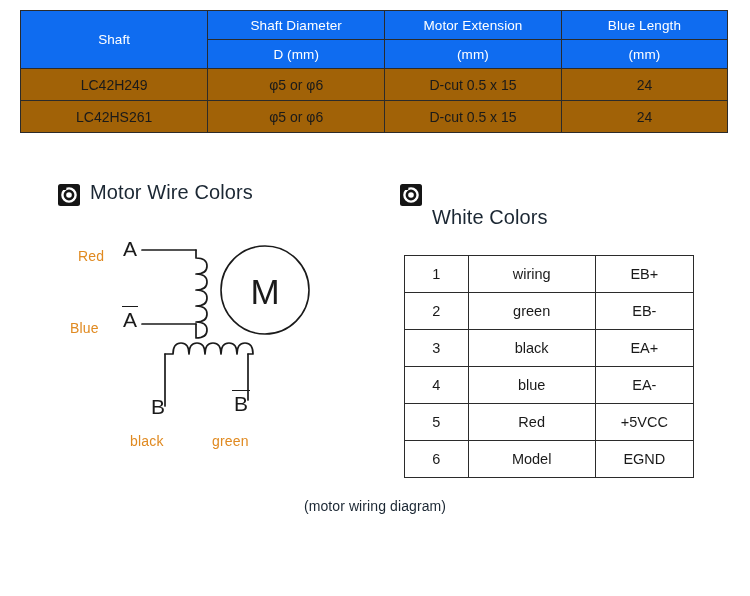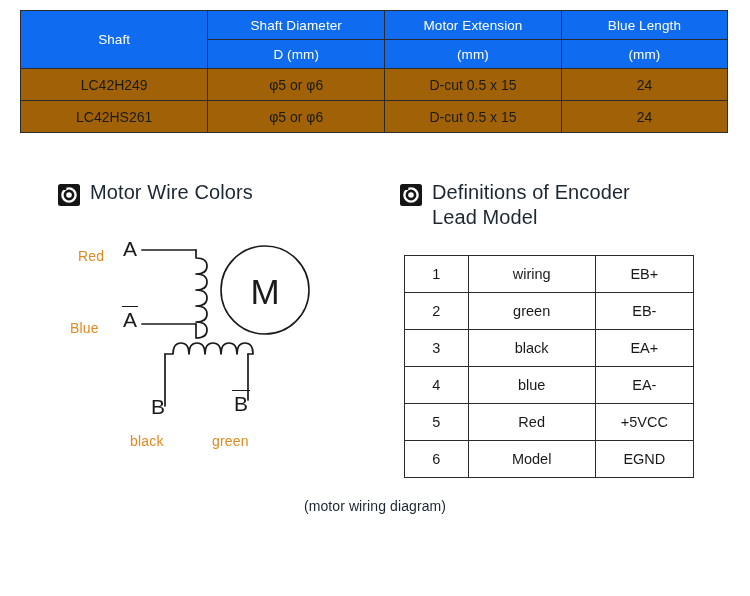--- a/index.html
+++ b/index.html
@@ -66,20 +66,21 @@
     width: 22px;
     height: 22px;
     margin-top: 4px;
   }
   .section-title {
     font-size: 20px;
     line-height: 25px;
     color: #1b2733;
     font-weight: 500;
     letter-spacing: .1px;
+    text-align: right;
   }
   #head-motor  { left: 58px; top: 180px; width: 300px; }
   #head-encoder{ left: 400px; top: 180px; width: 300px; }
 
   
   #motor-diagram {
     position: absolute;
     left: 60px;
     top: 228px;
     width: 330px;
@@ -256,22 +257,22 @@
 <div class="section-head" id="head-encoder">
   <span class="bullet-icon">
     <svg viewBox="0 0 22 22" width="22" height="22">
       <rect x="0" y="0" width="22" height="22" rx="2.5" fill="#151515"></rect>
       <circle cx="11" cy="11" r="6.6" fill="none" stroke="#ffffff" stroke-width="2.4"></circle>
       <circle cx="11" cy="11" r="2.8" fill="#ffffff"></circle>
       <rect x="3.2" y="3.0" width="5.2" height="3.1" rx="1" fill="#151515"></rect>
     </svg>
   </span>
   <span class="section-title">
-    <span>Definitions of Encoder</span><br>
-    <span>Lead Model</span>
+    <br>
+    <span>White Colors</span>
   </span>
 </div>
 
 <div id="encoder-table-wrap">
   <table class="encoder">
     <colgroup>
         <col class="e-no">
         <col class="e-col">
         <col class="e-sig">
       </colgroup>

